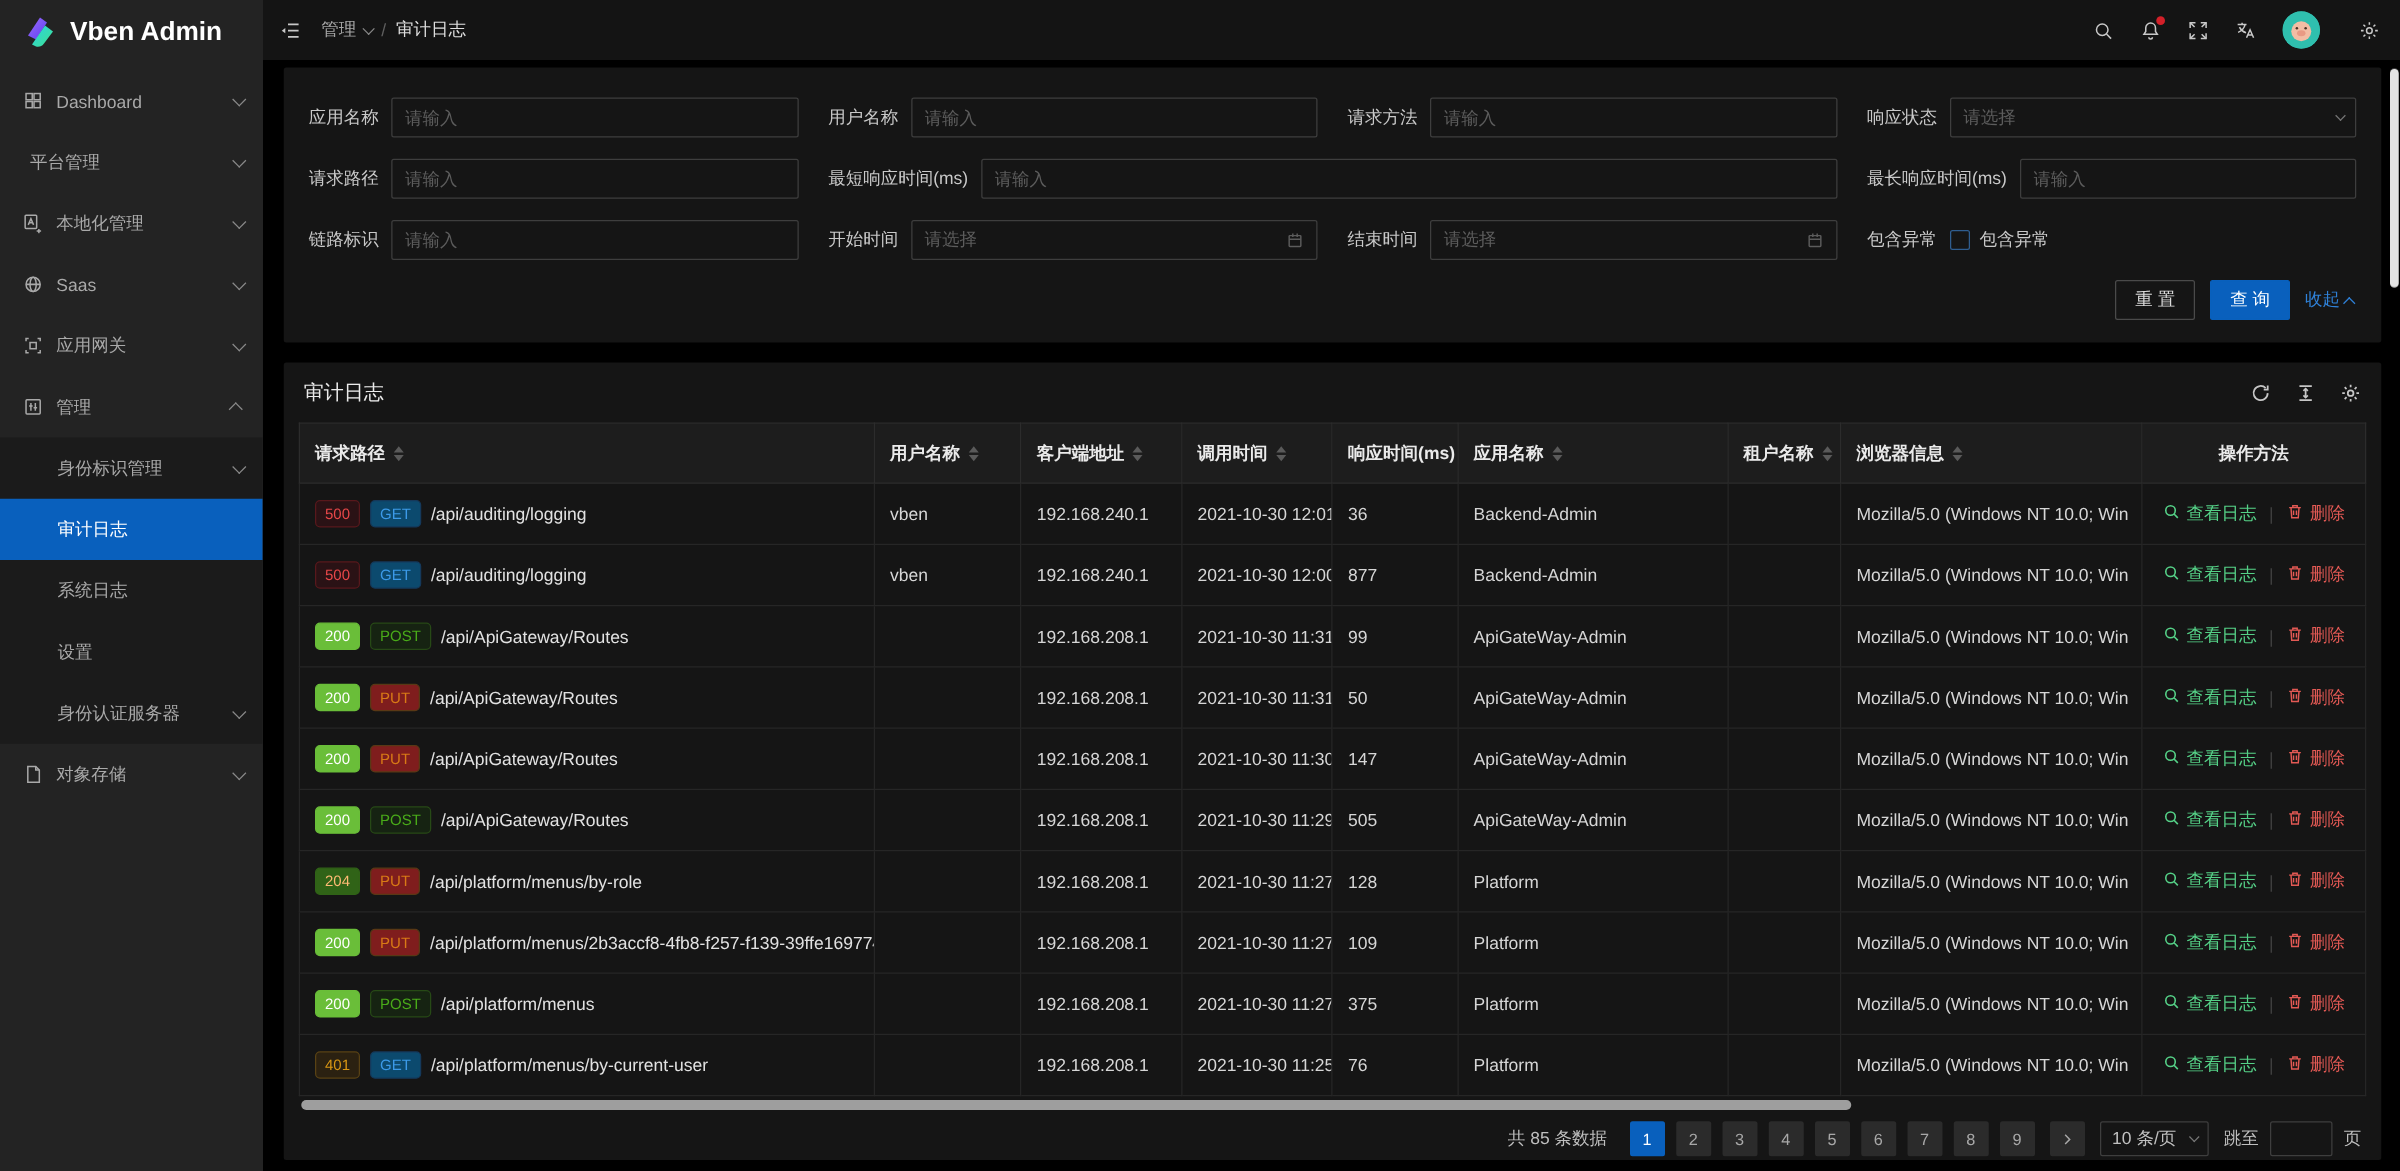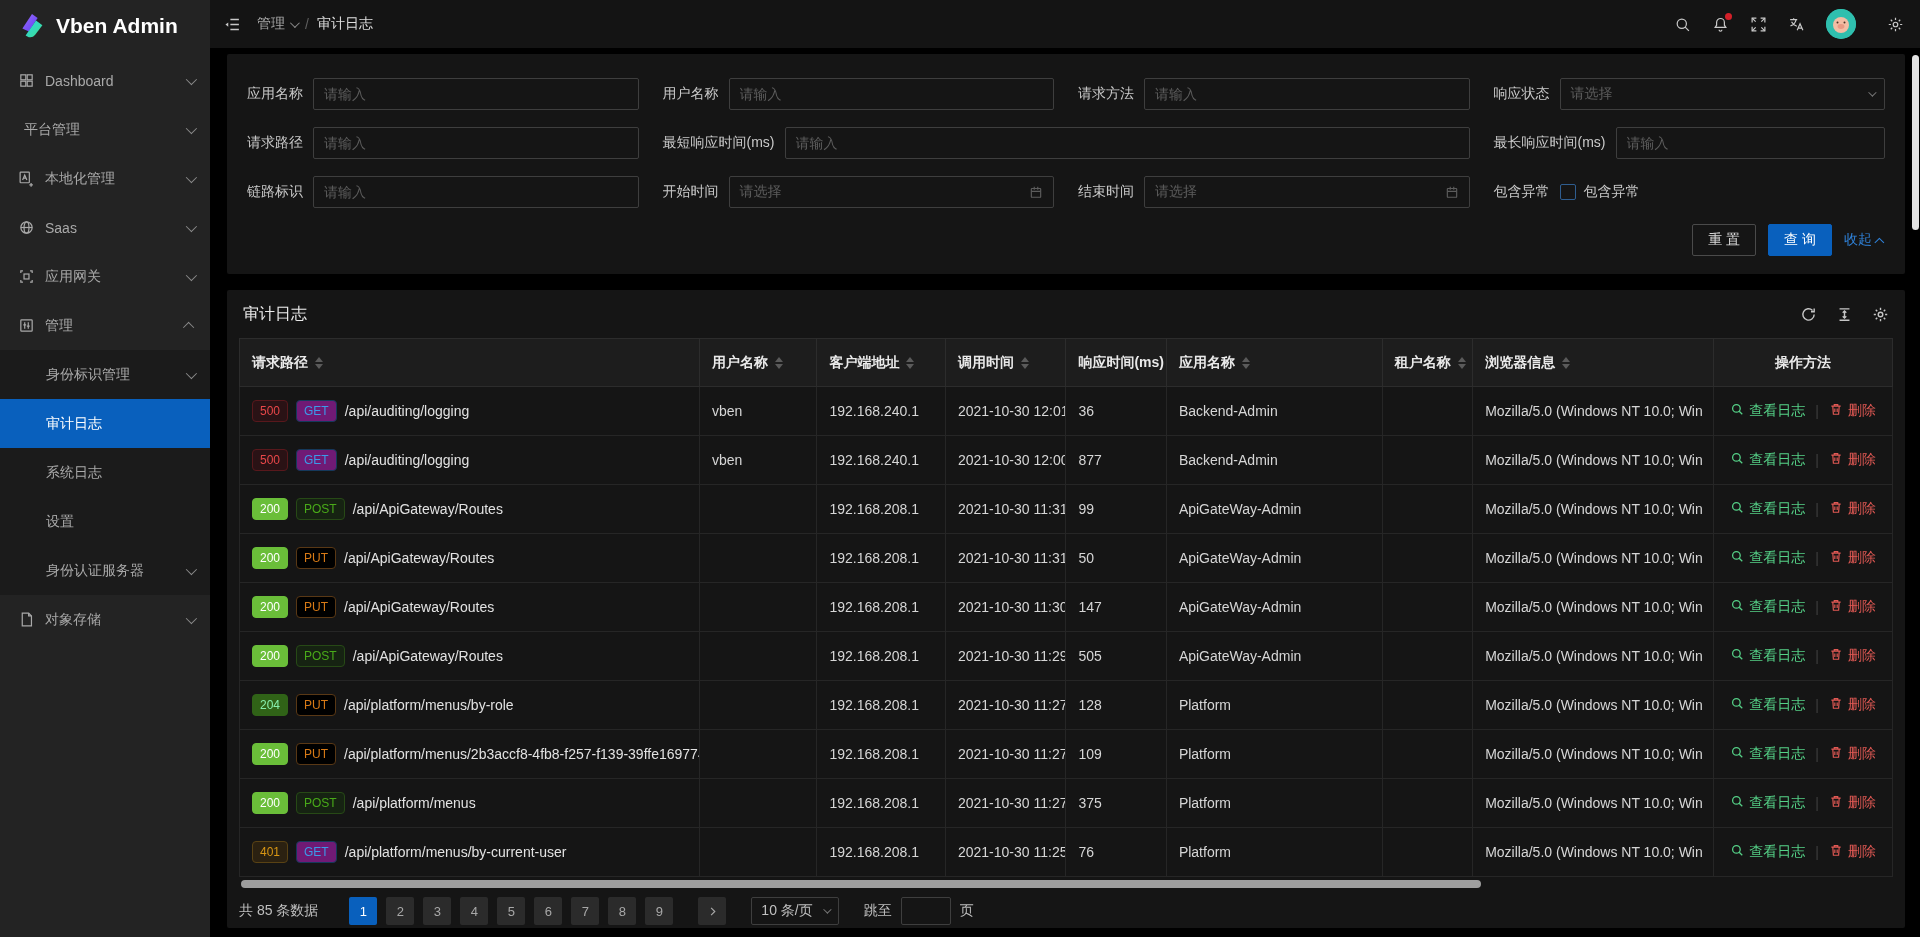--- a/index.html
+++ b/index.html
@@ -74,38 +74,38 @@
   .grid th .th-inner { display:flex; align-items:center; cursor:pointer; }
   .grid th.center .th-inner { justify-content:center; cursor:default; }
   .grid td { height:49px; padding:0 12px; border:1px solid #262626; color:#d6d6d6; white-space:nowrap; overflow:hidden; font-size:14px; }
   .sort-caret { display:inline-flex; flex-direction:column; gap:2px; margin-left:7px; }
   .sort-caret i { width:0; height:0; border-left:4px solid transparent; border-right:4px solid transparent; display:block; }
   .sort-caret .up { border-bottom:5px solid #5a5a5a; }
   .sort-caret .dn { border-top:5px solid #5a5a5a; }
 
   .tag { display:inline-block; font-size:12px; line-height:20px; padding:0 7px; border-radius:4px; margin-right:8px; border:1px solid transparent; vertical-align:middle; }
   .t-red   { background:#2a1215; border-color:#58181c; color:#e84749; }
-  .t-blue  { background:#701a75; border-color:#15395b; color:#3c9ae8; }
+  .t-blue  { background:#0c4a6e; border-color:#15395b; color:#3c9ae8; }
   .t-green { background:#162312; border-color:#274916; color:#49aa19; }
-  .t-orange{ background:#000000; border-color:#593815; color:#d87a16; }
+  .t-orange{ background:#7f1d1d; border-color:#593815; color:#d87a16; }
   .t-gold  { background:#2b2111; border-color:#594214; color:#d89614; }
   .t-green-solid { background:#6abe39; border-color:#6abe39; color:#fff; }
-  .t-green-dark  { background:#306317; border-color:#306317; color:#86efac; }
+  .t-green-dark  { background:#306317; border-color:#306317; color:#fdba74; }
   .path-text { color:#e2e2e2; vertical-align:middle; }
 
   .act { display:inline-flex; gap:5px; cursor:pointer; }
   .act.view { color:#55d187; }
   .act.del  { color:#e25954; }
   .act-sep { color:#3f3f3f; margin:0 10px; }
   td.actions { text-align:center; }
 
   .h-scrollbar { height:8px; margin:3px 2px 0; flex:none; }
   .h-thumb { width:1240px; height:8px; border-radius:4px; background:#9e9e9e; cursor:pointer; }
 
-  .pagination { height:46px; display:flex; align-items:center; justify-content:flex-start; gap:25px; color:#bfbfbf; padding-right:4px; flex:none; }
+  .pagination { height:46px; display:flex; align-items:center; justify-content:flex-end; gap:12px; color:#bfbfbf; padding-right:4px; flex:none; }
   .pg-total { margin-right:6px; }
   .page-btn { min-width:28px; height:28px; padding:0 4px; border-radius:2px; background:#2b2b2b; color:#a8a8a8; display:inline-flex; align-items:center; justify-content:center; font-size:13px; cursor:pointer; }
   .page-btn.active { background:#0960bd; color:#fff; }
   .page-size { height:28px; border:1px solid #3e3e3e; border-radius:2px; padding:0 9px; display:inline-flex; align-items:center; gap:10px; color:#c0c0c0; cursor:pointer; }
   .chev-xs { width:6px; height:6px; border-right:1.2px solid #777; border-bottom:1.2px solid #777; transform:rotate(45deg) translateY(-2px); }
   .jump-wrap { display:inline-flex; align-items:center; gap:9px; }
   .jump-input { width:50px; height:28px; background:transparent; border:1px solid #3e3e3e; border-radius:2px; color:#ddd; padding:0 6px; outline:none; }
 
   .v-scroll { position:fixed; right:1px; top:55px; width:7px; height:175px; background:#e3e3e3; border-radius:4px; z-index:9; }
 </style>

